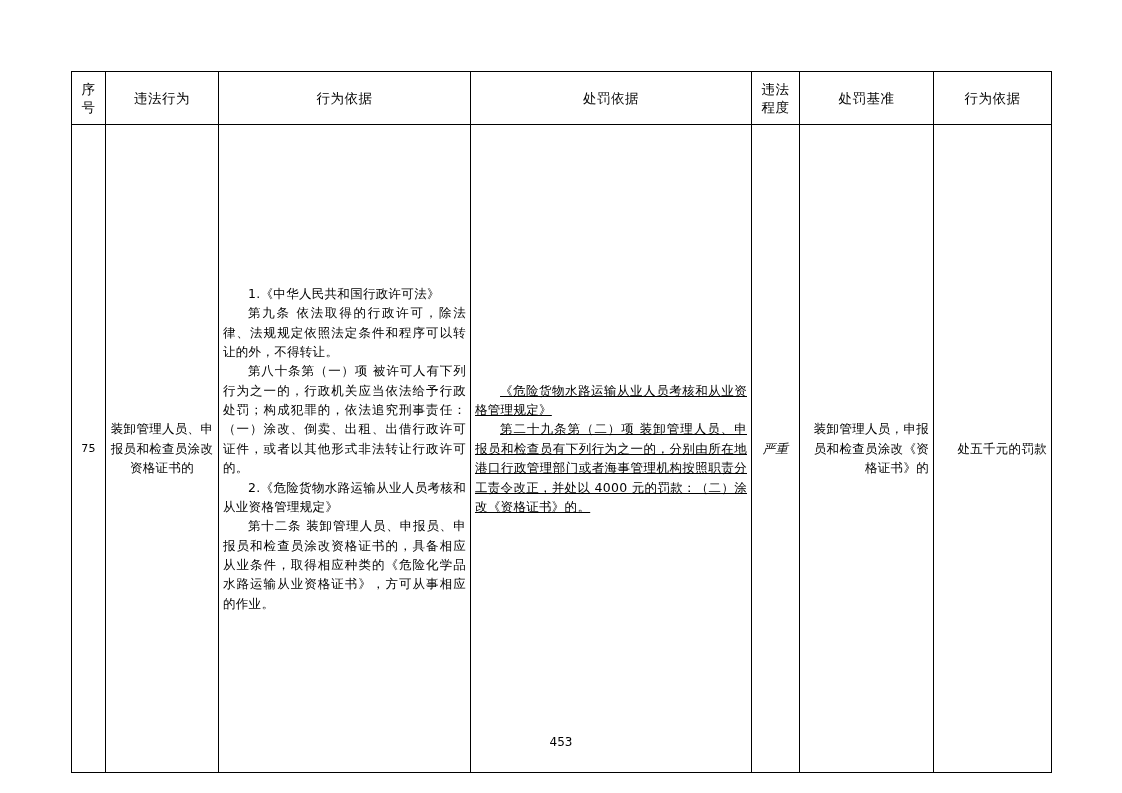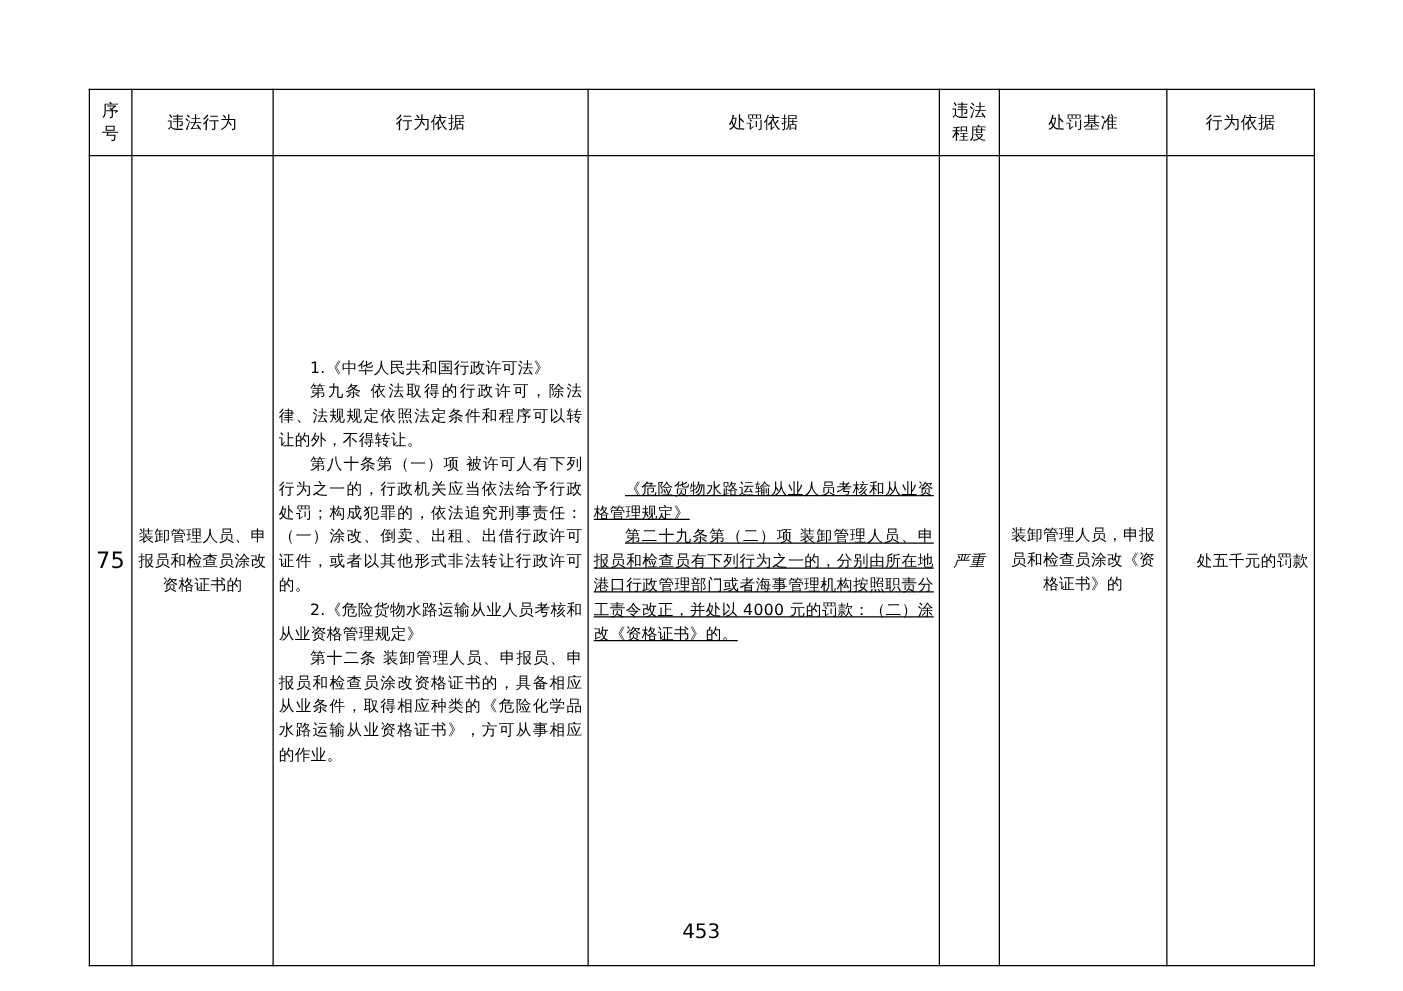--- a/index.html
+++ b/index.html
@@ -52,21 +52,21 @@
   .col-circ    { width: 134px; }
   .col-std     { width: 118px; }
 
   tbody td {
     font-size: 12.5px;
     line-height: 1.55;
     letter-spacing: 0.3px;
   }
   td.cell-no {
     text-align: center;
-    font-size: 18px;
+    font-size: 11px;
   }
   td.cell-act {
     text-align: center;
     padding-left: 7px;
     padding-right: 5px;
   }
   td.cell-basis {
     text-align: left;
     padding: 6px 9px;
     vertical-align: middle;
@@ -76,45 +76,44 @@
     text-align: left;
     padding: 6px 12px;
     vertical-align: middle;
     text-decoration: underline;
   }
   td.cell-degree {
     text-align: center;
     font-style: italic;
   }
   td.cell-circ {
-    text-align: center;
+    text-align: right;
     padding-left: 7px;
     padding-right: 5px;
-    font-family: Liberation Serif, serif;
   }
   td.cell-std {
     text-align: right;
     padding-left: 7px;
     padding-right: 5px;
   }
   .body-row { height: 648px; }
   .para {
     margin: 0;
     text-align: justify;
     text-justify: inter-ideograph;
   }
   .para.indent { text-indent: 2em; }
   .para.head-line { text-indent: 2em; }
   .page-number {
     position: absolute;
     left: 0;
     top: 735px;
     width: 1122px;
     text-align: center;
-    font-size: 16px;
+    font-size: 12px;
     color: #000000;
   }
 </style>
 </head>
 <body>
 
 <div class="page">
 
   <table class="doc-table">
     <colgroup>

